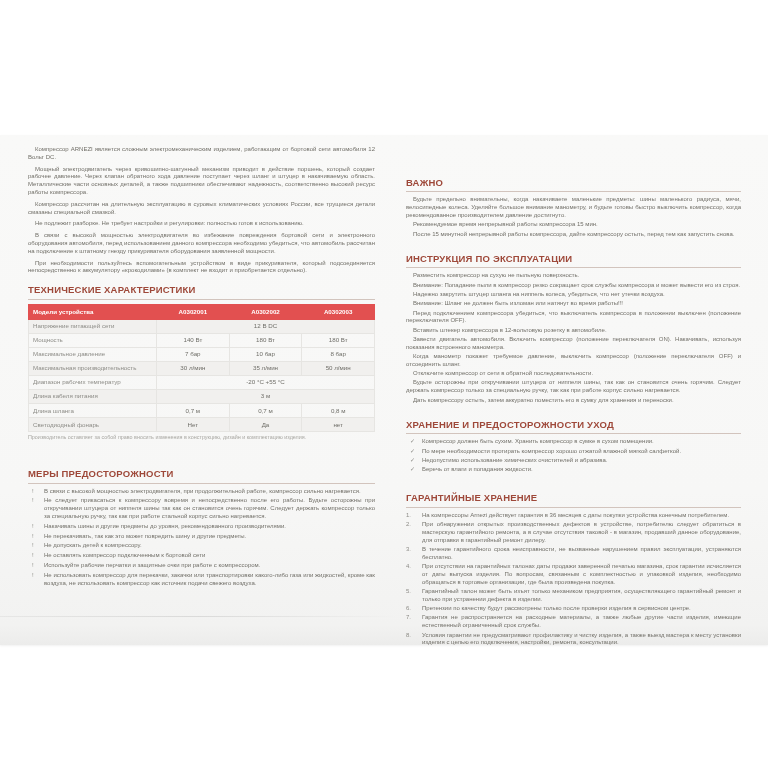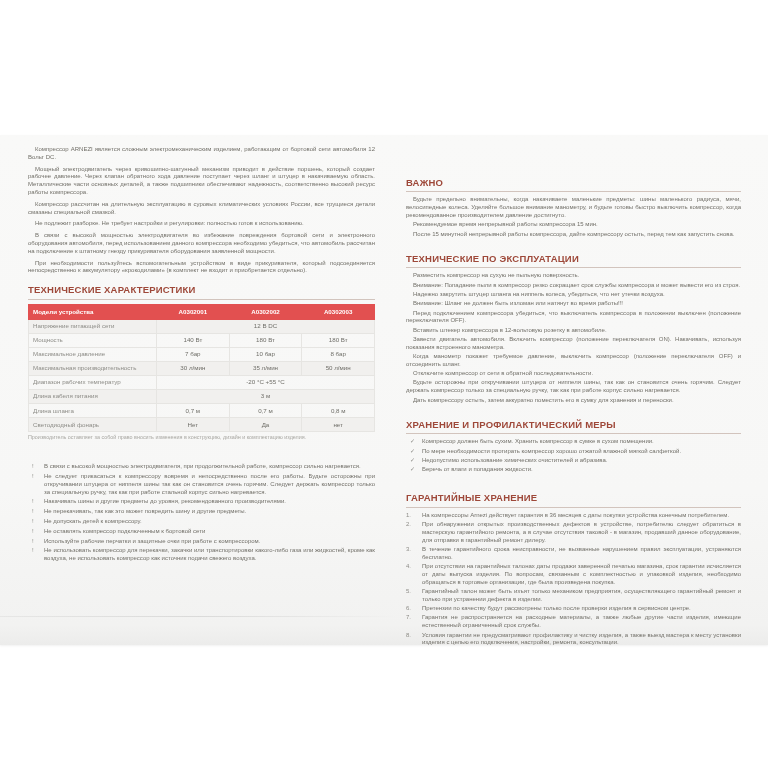--- a/index.html
+++ b/index.html
@@ -119,20 +119,21 @@
           <td class="lab">Светодиодный фонарь</td>
           <td class="val">Нет</td>
           <td class="val">Да</td>
           <td class="val">нет</td>
         </tr>
       </tbody>
     </table>
     <p class="footnote">Производитель оставляет за собой право вносить изменения в конструкцию, дизайн и комплектацию изделия.</p>
 
     <div class="sp22"></div>
+    <h2 class="sec">МЕРЫ ПРЕДОСТОРОЖНОСТИ</h2>
 
     <div>
       <div class="li"><span class="marker">!</span><span>В связи с высокой мощностью электродвигателя, при продолжительной работе, компрессор сильно нагревается.</span></div>
       <div class="li"><span class="marker">!</span><span>Не следует прикасаться к компрессору вовремя и непосредственно после его работы. Будьте осторожны при откручивании штуцера от ниппеля шины так как он становится очень горячим. Следует держать компрессор только за специальную ручку, так как при работе стальной корпус сильно нагревается.</span></div>
       <div class="li"><span class="marker">!</span><span>Накачивать шины и другие предметы до уровня, рекомендованного производителями.</span></div>
       <div class="li"><span class="marker">!</span><span>Не перекачивать, так как это может повредить шину и другие предметы.</span></div>
       <div class="li"><span class="marker">!</span><span>Не допускать детей к компрессору.</span></div>
       <div class="li"><span class="marker">!</span><span>Не оставлять компрессор подключенным к бортовой сети</span></div>
       <div class="li"><span class="marker">!</span><span>Используйте рабочие перчатки и защитные очки при работе с компрессором.</span></div>
       <div class="li"><span class="marker">!</span><span>Не использовать компрессор для перекачки, закачки или транспортировки какого-либо газа или жидкостей, кроме как воздуха, не использовать компрессор как источник подачи свежего воздуха.</span></div>
@@ -140,35 +141,35 @@
   </div>
 
   <div class="col col-right">
 
     <h2 class="sec first">ВАЖНО</h2>
     <p class="para">Будьте предельно внимательны, когда накачиваете маленькие предметы: шины маленького радиуса, мячи, велосипедные колеса. Уделяйте большое внимание манометру, и будьте готовы быстро выключить компрессор, когда рекомендованное производителем давление достигнуто.</p>
     <p class="para">Рекомендуемое время непрерывной работы компрессора 15 мин.</p>
     <p class="para">После 15 минутной непрерывной работы компрессора, дайте компрессору остыть, перед тем как запустить снова.</p>
 
     <div class="sp8"></div>
-    <h2 class="sec">ТЕХНИЧЕСКИЕ ПО ЭКСПЛУАТАЦИИ</h2>
+    <h2 class="sec">ИНСТРУКЦИЯ ПО ЭКСПЛУАТАЦИИ</h2>
     <p class="para">Разместить компрессор на сухую не пыльную поверхность.</p>
     <p class="para">Внимание: Попадание пыли в компрессор резко сокращает срок службы компрессора и может вывести его из строя.</p>
     <p class="para">Надежно закрутить штуцер шланга на ниппель колеса, убедиться, что нет утечки воздуха.</p>
     <p class="para">Внимание: Шланг не должен быть изломан или натянут во время работы!!!</p>
     <p class="para">Перед подключением компрессора убедиться, что выключатель компрессора в положении выключен (положение переключателя OFF).</p>
     <p class="para">Вставить штекер компрессора в 12-вольтовую розетку в автомобиле.</p>
     <p class="para">Завести двигатель автомобиля. Включить компрессор (положение переключателя ON). Накачивать, используя показания встроенного манометра.</p>
     <p class="para">Когда манометр покажет требуемое давление, выключить компрессор (положение переключателя OFF) и отсоединить шланг.</p>
     <p class="para">Отключите компрессор от сети в обратной последовательности.</p>
     <p class="para">Будьте осторожны при откручивании штуцера от ниппеля шины, так как он становится очень горячим. Следует держать компрессор только за специальную ручку, так как при работе корпус сильно нагревается.</p>
     <p class="para">Дать компрессору остыть, затем аккуратно поместить его в сумку для хранения и переноски.</p>
 
     <div class="sp8"></div>
-    <h2 class="sec">ХРАНЕНИЕ И ПРОФИЛАКТИЧЕСКИЙ МЕРЫ</h2>
+    <h2 class="sec">ХРАНЕНИЕ И ПРЕДОСТОРОЖНОСТИ УХОД</h2>
     <div>
       <div class="li"><span class="marker">✓</span><span>Компрессор должен быть сухим. Хранить компрессор в сумке в сухом помещении.</span></div>
       <div class="li"><span class="marker">✓</span><span>По мере необходимости протирать компрессор хорошо отжатой влажной мягкой салфеткой.</span></div>
       <div class="li"><span class="marker">✓</span><span>Недопустимо использование химических очистителей и абразива.</span></div>
       <div class="li"><span class="marker">✓</span><span>Беречь от влаги и попадания жидкости.</span></div>
     </div>
 
     <div class="sp12"></div>
     <h2 class="sec">ГАРАНТИЙНЫЕ ХРАНЕНИЕ</h2>
     <div>

